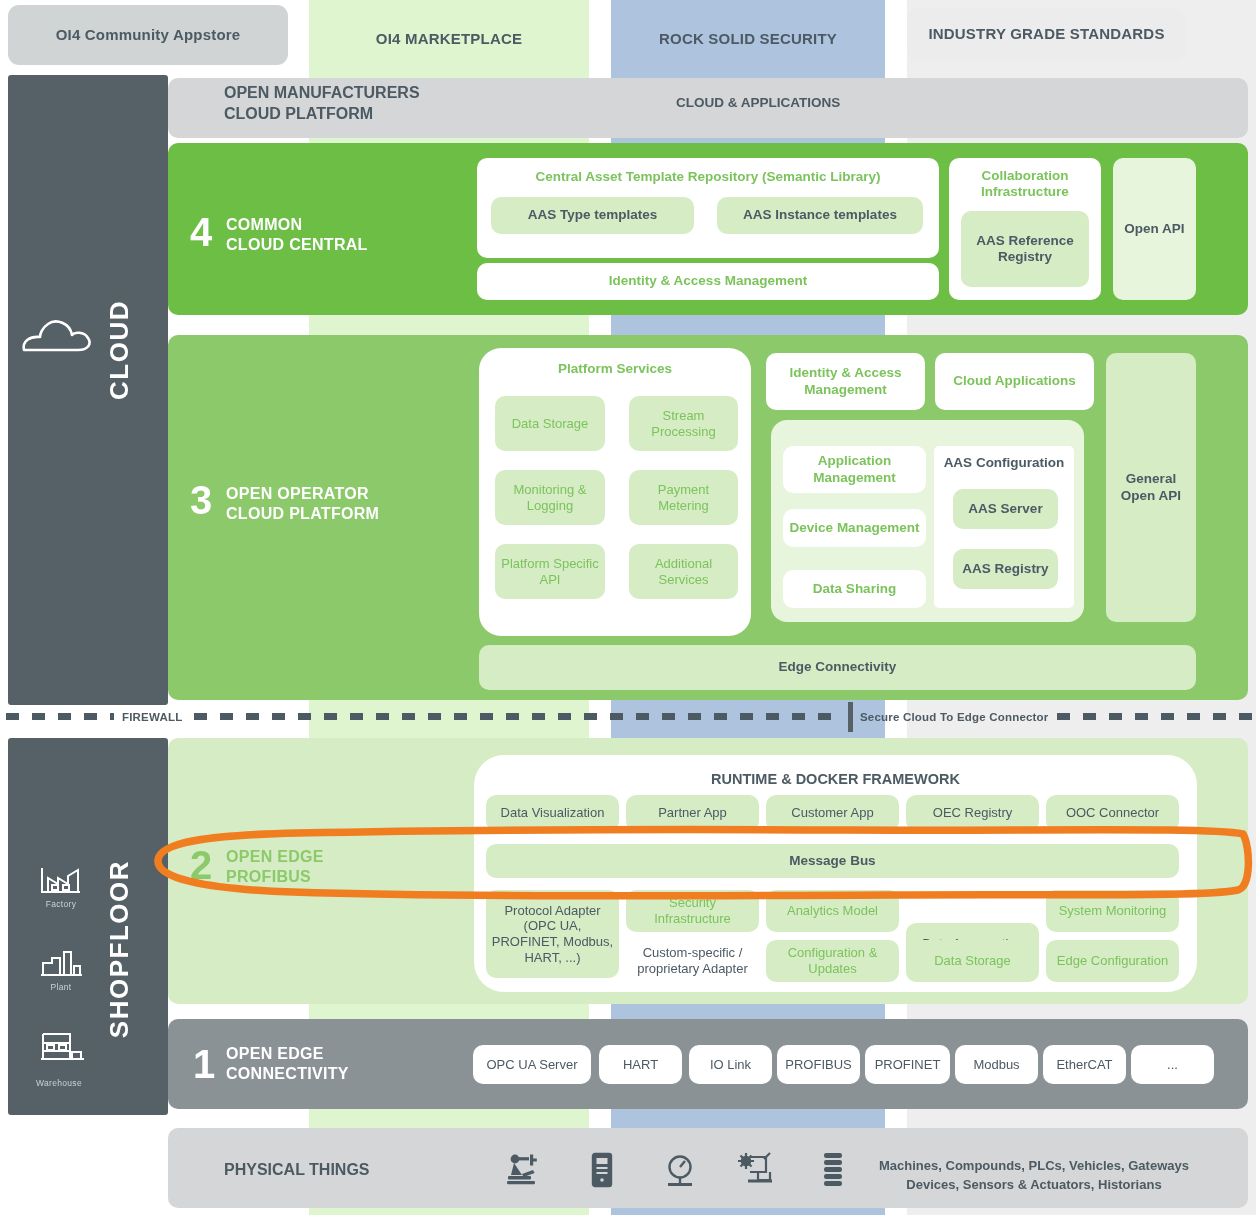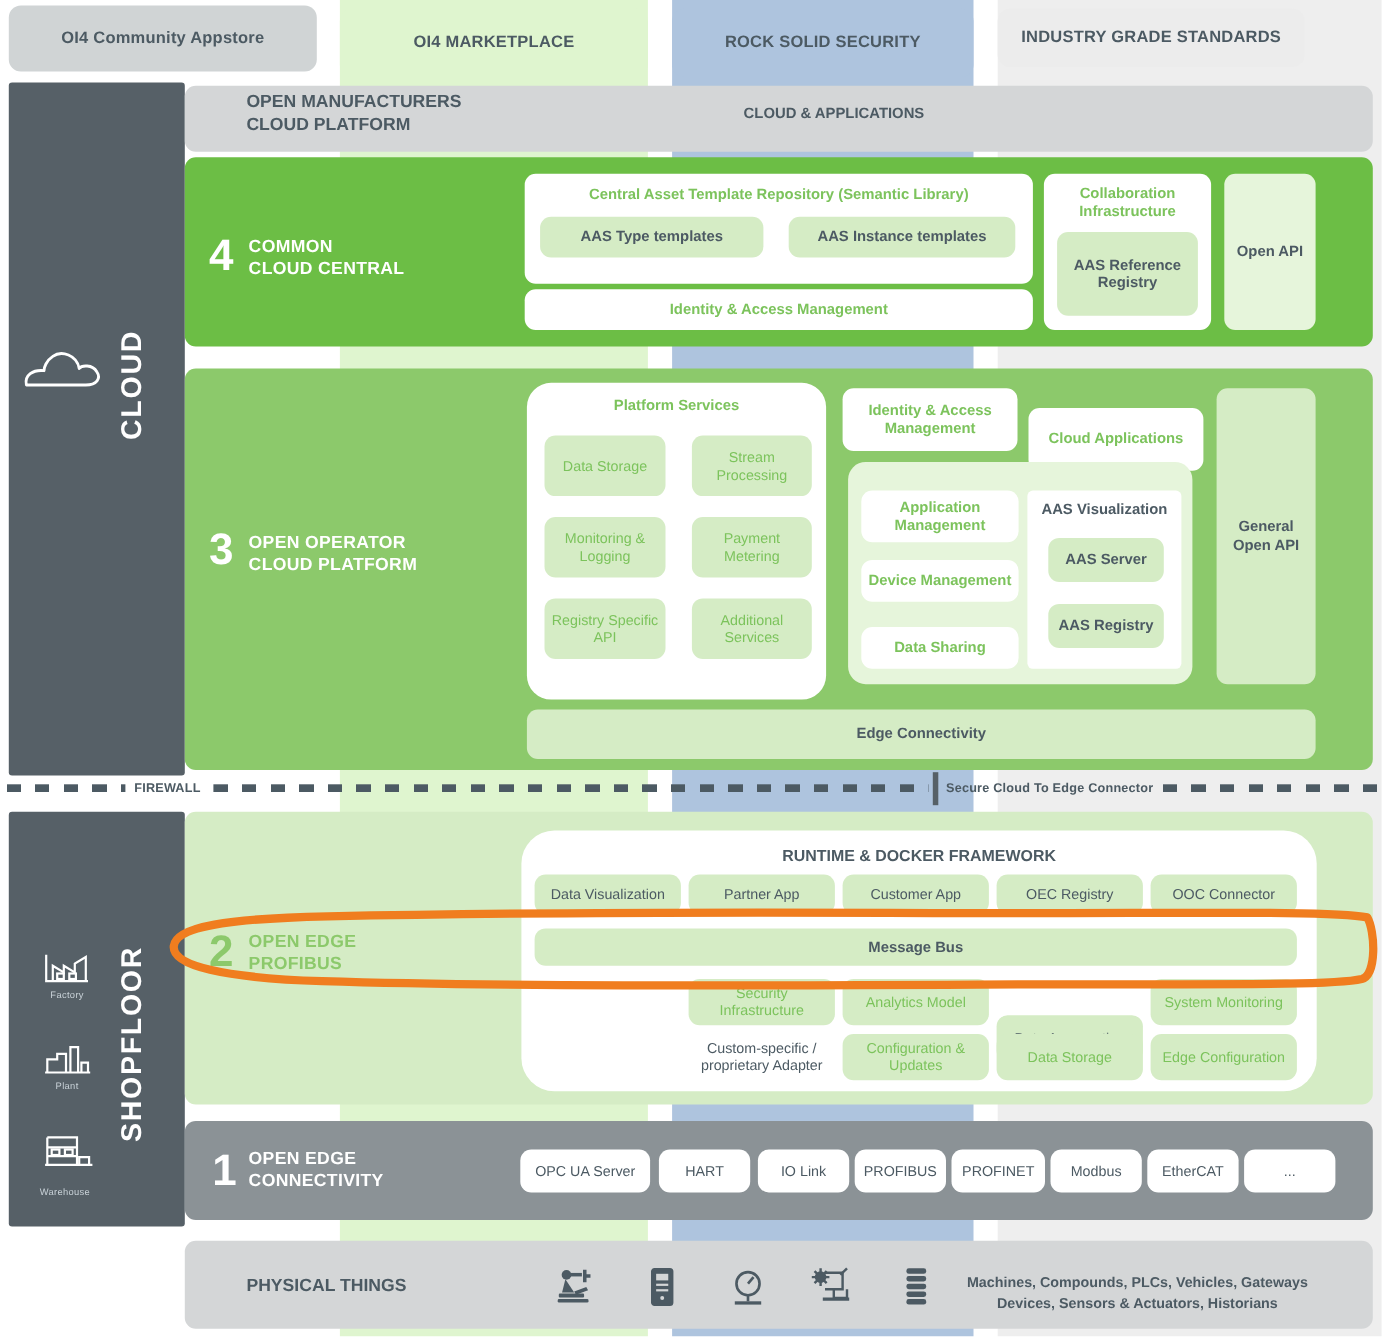--- a/index.html
+++ b/index.html
@@ -210,46 +210,46 @@
   <div class="card c-pale" style="left:629px; top:396px; width:109px; height:55px;">
     <span class="t-green" style="font-size:13px;">Stream Processing</span>
   </div>
   <div class="card c-pale" style="left:495px; top:470px; width:110px; height:55px;">
     <span class="t-green" style="font-size:13px;">Monitoring &amp; Logging</span>
   </div>
   <div class="card c-pale" style="left:629px; top:470px; width:109px; height:55px;">
     <span class="t-green" style="font-size:13px;">Payment Metering</span>
   </div>
   <div class="card c-pale" style="left:495px; top:544px; width:110px; height:55px;">
-    <span class="t-green" style="font-size:13px;">Registry Specific API</span>
+    <span class="t-green" style="font-size:13px;">Platform Specific API</span>
   </div>
   <div class="card c-pale" style="left:629px; top:544px; width:109px; height:55px;">
     <span class="t-green" style="font-size:13px;">Additional Services</span>
   </div>
 
   <div class="card c-white" style="left:766px; top:353px; width:159px; height:57px;">
     <span class="b t-green" style="font-size:13.5px;">Identity &amp; Access Management</span>
   </div>
-  <div class="card c-white" style="left:935px; top:353px; width:159px; height:57px;margin-top:18px;">
+  <div class="card c-white" style="left:935px; top:353px; width:159px; height:57px;">
     <span class="b t-green" style="font-size:13.5px;">Cloud Applications</span>
   </div>
 
   <div class="card c-paler" style="left:771px; top:420px; width:313px; height:202px; border-radius:16px;"></div>
   <div class="card c-white" style="left:783px; top:446px; width:143px; height:47px;">
     <span class="b t-green" style="font-size:13.5px;">Application Management</span>
   </div>
   <div class="card c-white" style="left:783px; top:509px; width:143px; height:38px;">
     <span class="b t-green" style="font-size:13.5px;">Device Management</span>
   </div>
   <div class="card c-white" style="left:783px; top:570px; width:143px; height:38px;">
     <span class="b t-green" style="font-size:13.5px;">Data Sharing</span>
   </div>
 
   <div class="card c-white top" style="left:934px; top:446px; width:140px; height:162px; border-radius:5px;">
-    <span class="b t-dark" style="font-size:13.5px; margin-top:7px;">AAS Visualization</span>
+    <span class="b t-dark" style="font-size:13.5px; margin-top:7px;">AAS Configuration</span>
   </div>
   <div class="card c-pale" style="left:953px; top:489px; width:105px; height:40px;">
     <span class="b t-dark" style="font-size:13.5px;">AAS Server</span>
   </div>
   <div class="card c-pale" style="left:953px; top:549px; width:105px; height:40px;">
     <span class="b t-dark" style="font-size:13.5px;">AAS Registry</span>
   </div>
 
   <div class="card c-pale" style="left:1106px; top:353px; width:90px; height:269px;">
     <span class="b t-dark" style="font-size:13.5px;">
@@ -292,20 +292,23 @@
     <span class="t-dark" style="font-size:13px;">OEC Registry</span>
   </div>
   <div class="card c-pale" style="left:1046px; top:795px; width:133px; height:36px;">
     <span class="t-dark" style="font-size:13px;">OOC Connector</span>
   </div>
 
   <div class="card c-pale" style="left:486px; top:844px; width:693px; height:34px;">
     <span class="b t-dark" style="font-size:13.5px;">Message Bus</span>
   </div>
 
+  <div class="card c-pale" style="left:486px; top:890px; width:133px; height:88px;">
+    <span class="t-dark" style="font-size:13px;">Protocol Adapter (OPC UA, PROFINET, Modbus, HART, ...)</span>
+  </div>
 
   <div class="card c-pale" style="left:626px; top:890px; width:133px; height:42px;">
     <span class="t-green" style="font-size:13px;">Security Infrastructure</span>
   </div>
   <div class="card c-pale" style="left:766px; top:890px; width:133px; height:42px;">
     <span class="t-green" style="font-size:13px;">Analytics Model</span>
   </div>
   <div class="card c-pale" style="left:906px; top:890px; width:133px; height:42px;margin-top:33px;">
     <span class="t-dark" style="font-size:13px;">Data Aggregation</span>
   </div>

